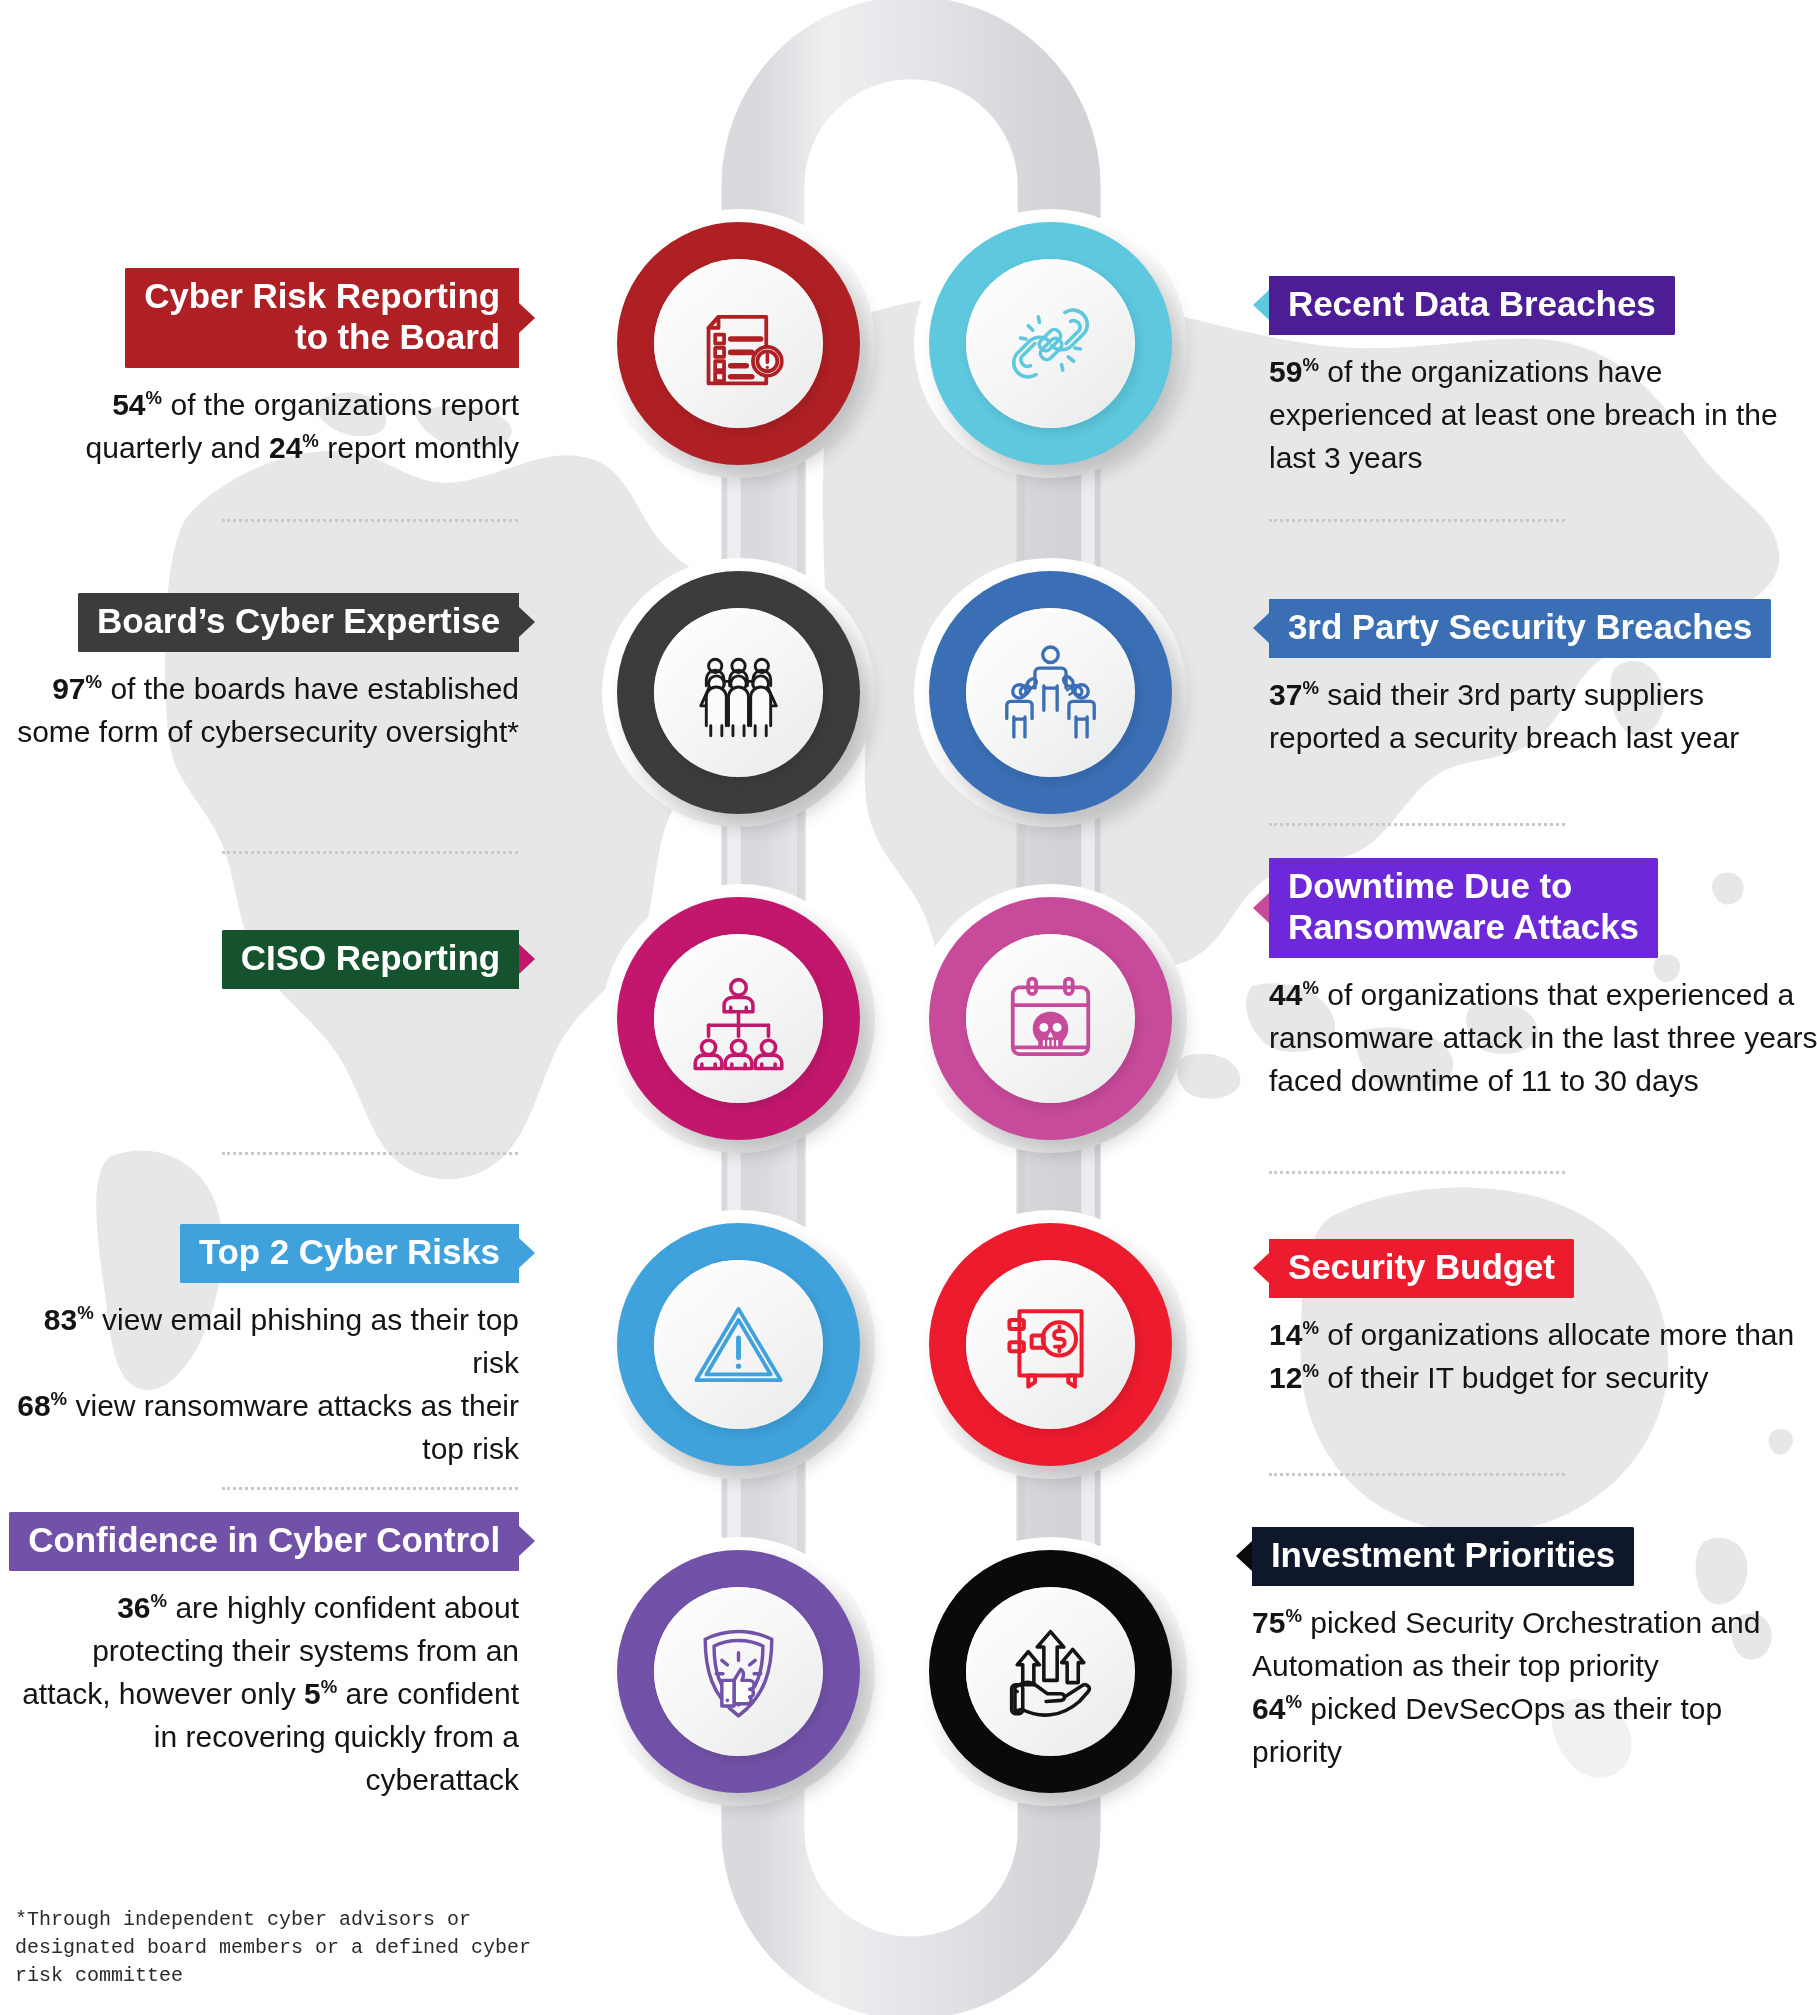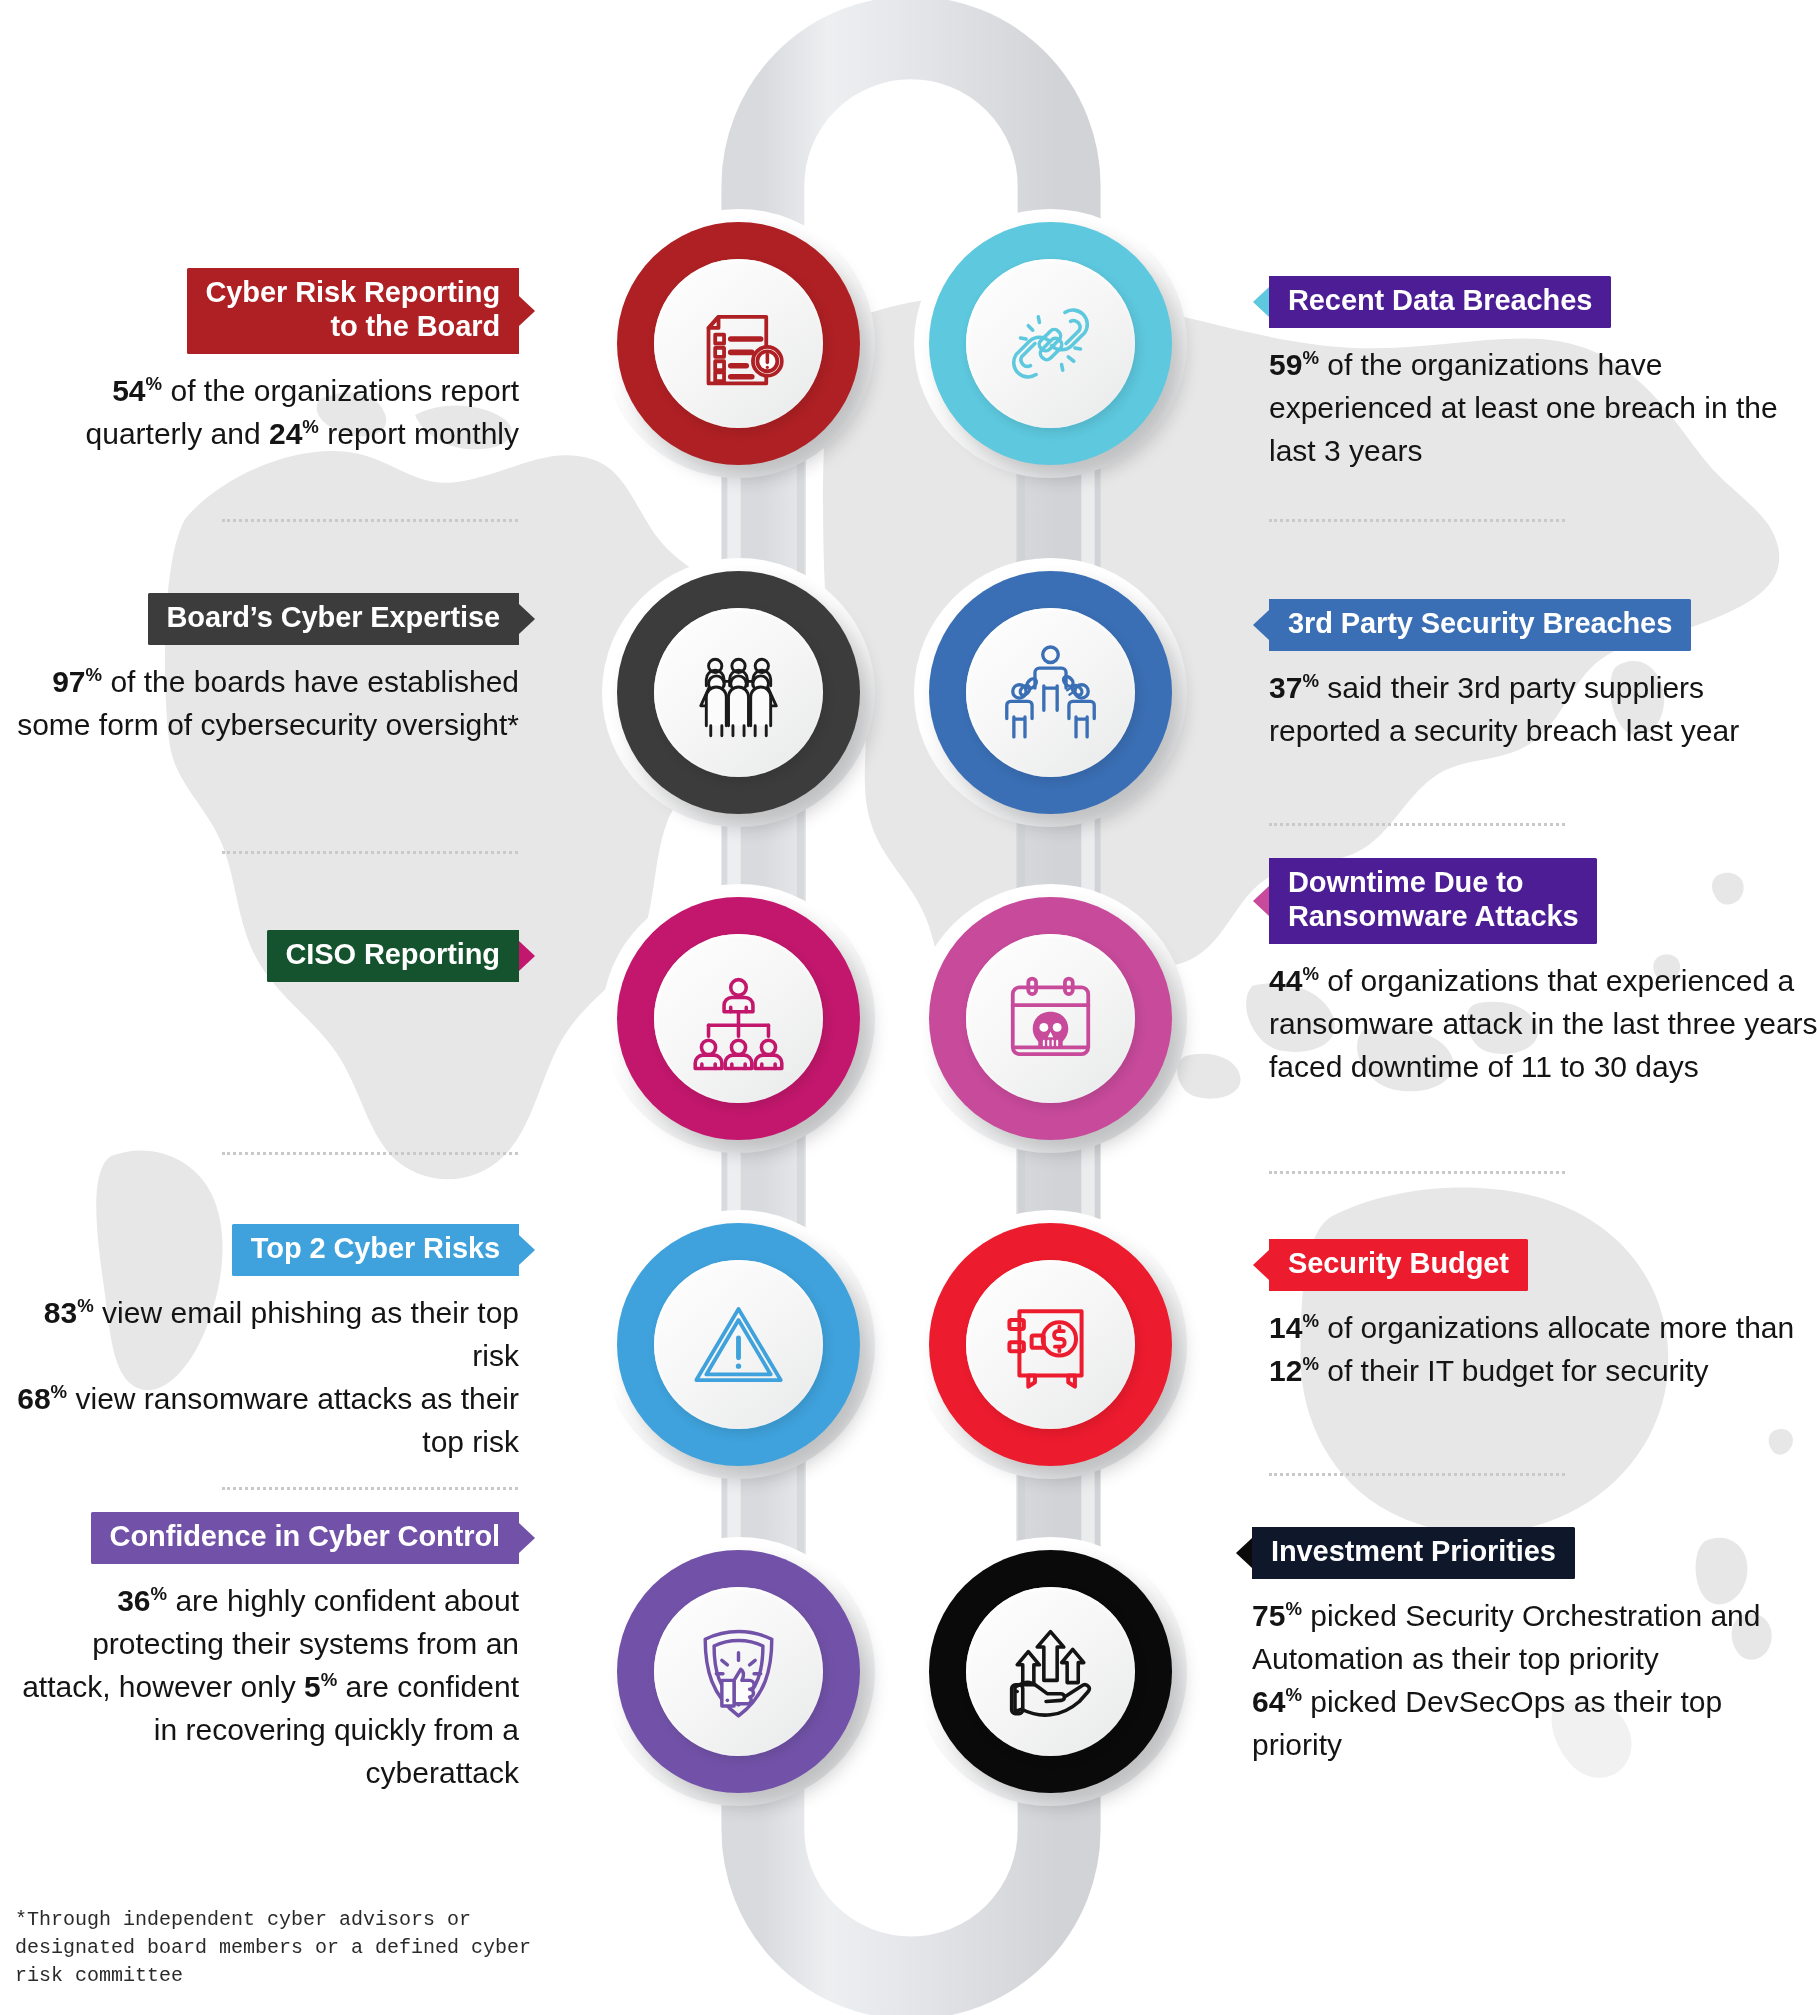--- a/index.html
+++ b/index.html
@@ -46,21 +46,21 @@
   
   .block { position:absolute; z-index:5; }
   .block.left  { text-align:right; }
   .block.right { text-align:left; }
 
   .tag {
     display:inline-block; position:relative;
     padding:8.2px 19px 9.6px 19px;
     color:#ffffff;
     font-weight:bold;
-    font-size:29px;
+    font-size:35px;
     line-height:1.17;
     letter-spacing:-0.1px;
     white-space:pre-line;
     font-family:"Liberation Sans", sans-serif;
   }
   
   .tag.left-tag  { border-radius:1.5px 0 0 1.5px; }
   .tag.left-tag::after{
     content:""; position:absolute; right:-16.3px; top:50%; transform:translateY(-50%);
     width:0;height:0;
@@ -453,21 +453,21 @@
   </div>
   <div class="dots" style="left:1269px; top:519px; width:296px;"></div>
 
   <div class="block right" style="left:1269px; top:599px; width:548px;">
     <span class="tag right-tag" style="--tagcolor:#3A6FB5; background:#3A6FB5;">3rd Party Security Breaches</span>
     <div class="body-text"><b>37</b><sup>%</sup> said their 3rd party suppliers reported a security breach last year</div>
   </div>
   <div class="dots" style="left:1269px; top:823px; width:296px;"></div>
 
   <div class="block right" style="left:1269px; top:858px; width:563px;">
-    <span class="tag right-tag" style="--tagcolor:#C74A9B; background:#4c1d95;">Downtime Due to
+    <span class="tag right-tag" style="--tagcolor:#C74A9B; background:#6d28d9;">Downtime Due to
 Ransomware Attacks</span>
     <div class="body-text"><b>44</b><sup>%</sup> of organizations that experienced a ransomware attack in the last three years faced downtime of 11 to 30 days</div>
   </div>
   <div class="dots" style="left:1269px; top:1171px; width:296px;"></div>
 
   <div class="block right" style="left:1269px; top:1239px; width:548px;">
     <span class="tag right-tag" style="--tagcolor:#ED1B2E; background:#ED1B2E;">Security Budget</span>
     <div class="body-text"><b>14</b><sup>%</sup> of organizations allocate more than <b>12</b><sup>%</sup> of their IT budget for security</div>
   </div>
   <div class="dots" style="left:1269px; top:1473px; width:296px;"></div>

